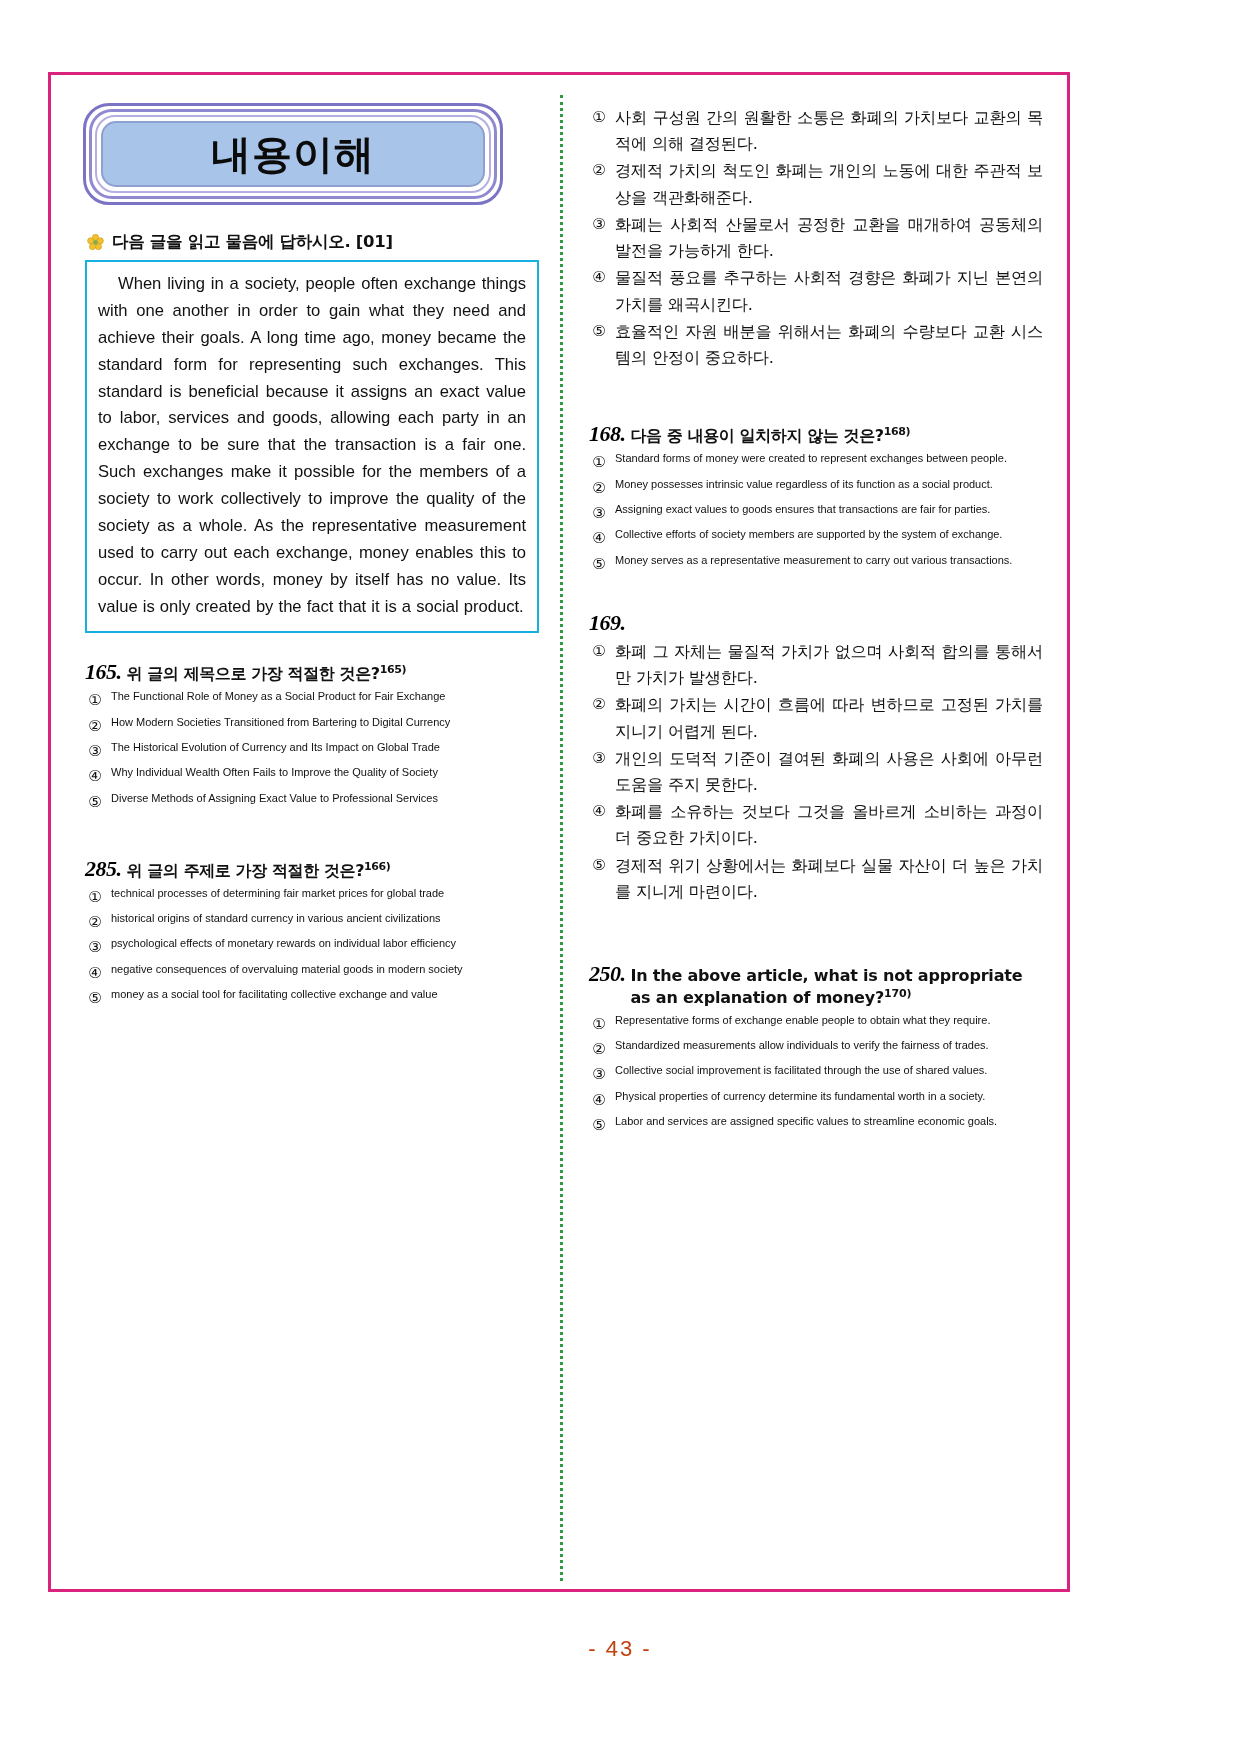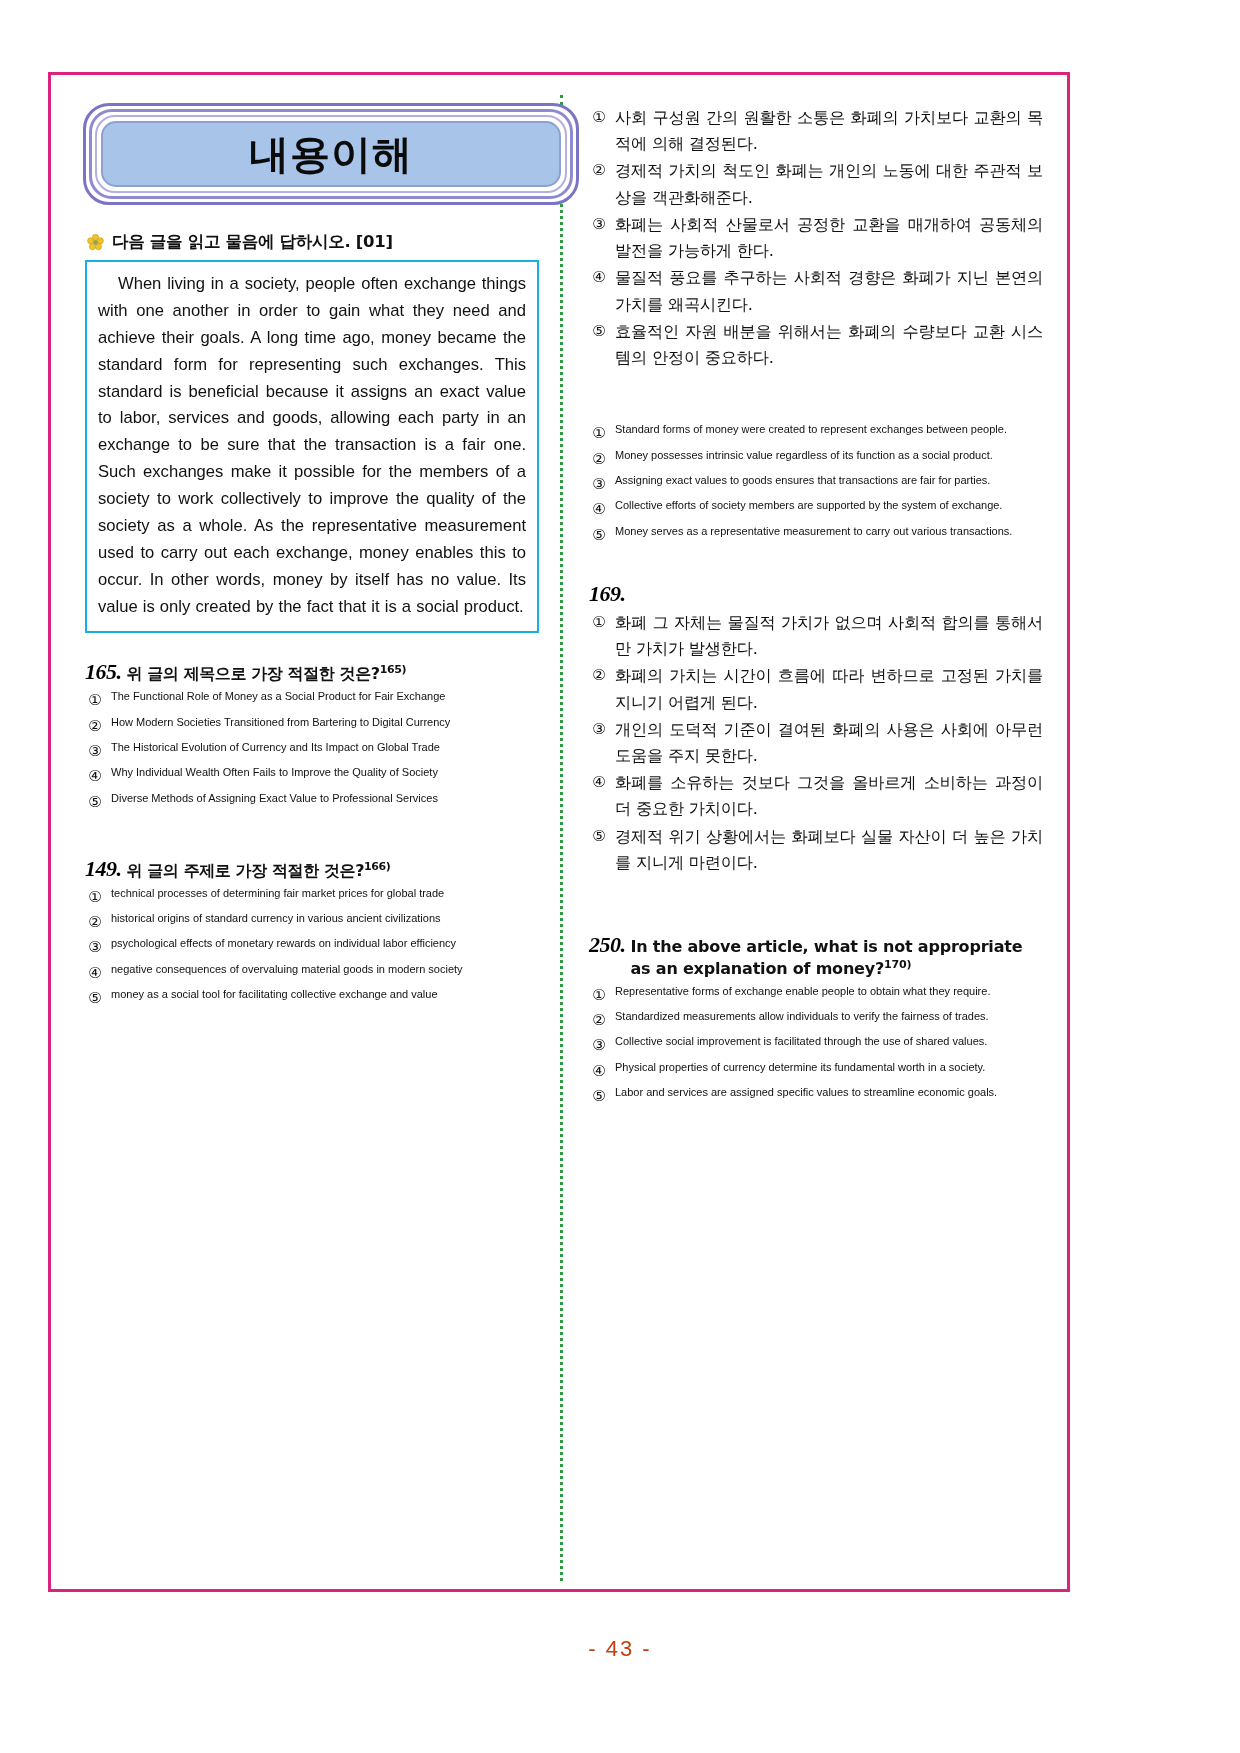--- a/index.html
+++ b/index.html
@@ -44,21 +44,21 @@
     left: 509px;
     top: 20px;
     bottom: 8px;
     width: 0;
     border-left: 3px dotted #2e9b43;
   }
 
   
   .banner-wrap {
     margin: 10px 0 0 4px;
-    width: 496px;
+    width: 420px;
   }
   .banner-o1 {
     border: 3px solid #7b74c4;
     border-radius: 26px;
     padding: 3px;
     background: #ffffff;
   }
   .banner-o2 {
     border: 3px solid #8f89cf;
     border-radius: 23px;
@@ -278,21 +278,21 @@
             </li>
           <li class="opt">
               <span class="opt-mark">⑤</span>
               <span class="opt-text">Diverse Methods of Assigning Exact Value to Professional Services</span>
             </li>
         </ul>
       </div>
 
       <div class="question" style="margin-top:42px;">
         <div class="q-head">
-          <span class="q-num">149.</span>
+          <span class="q-num">285.</span>
           <span class="q-stem"><span>위 글의 주제로 가장 적절한 것은?</span><span class="q-sup">166)</span></span>
         </div>
         <ul class="opts">
           <li class="opt">
               <span class="opt-mark">①</span>
               <span class="opt-text">technical processes of determining fair market prices for global trade</span>
             </li>
           <li class="opt">
               <span class="opt-mark">②</span>
               <span class="opt-text">historical origins of standard currency in various ancient civilizations</span>
@@ -335,20 +335,24 @@
               <span class="opt-text kr">물질적 풍요를 추구하는 사회적 경향은 화폐가 지닌 본연의 가치를 왜곡시킨다.</span>
             </li>
           <li class="opt">
               <span class="opt-mark">⑤</span>
               <span class="opt-text kr">효율적인 자원 배분을 위해서는 화폐의 수량보다 교환 시스템의 안정이 중요하다.</span>
             </li>
         </ul>
       </div>
 
       <div class="question" style="margin-top:50px;">
+        <div class="q-head">
+          <span class="q-num">168.</span>
+          <span class="q-stem"><span>다음 중 내용이 일치하지 않는 것은?</span><span class="q-sup">168)</span></span>
+        </div>
         <ul class="opts">
           <li class="opt">
               <span class="opt-mark">①</span>
               <span class="opt-text">Standard forms of money were created to represent exchanges between people.</span>
             </li>
           <li class="opt">
               <span class="opt-mark">②</span>
               <span class="opt-text">Money possesses intrinsic value regardless of its function as a social product.</span>
             </li>
           <li class="opt">

